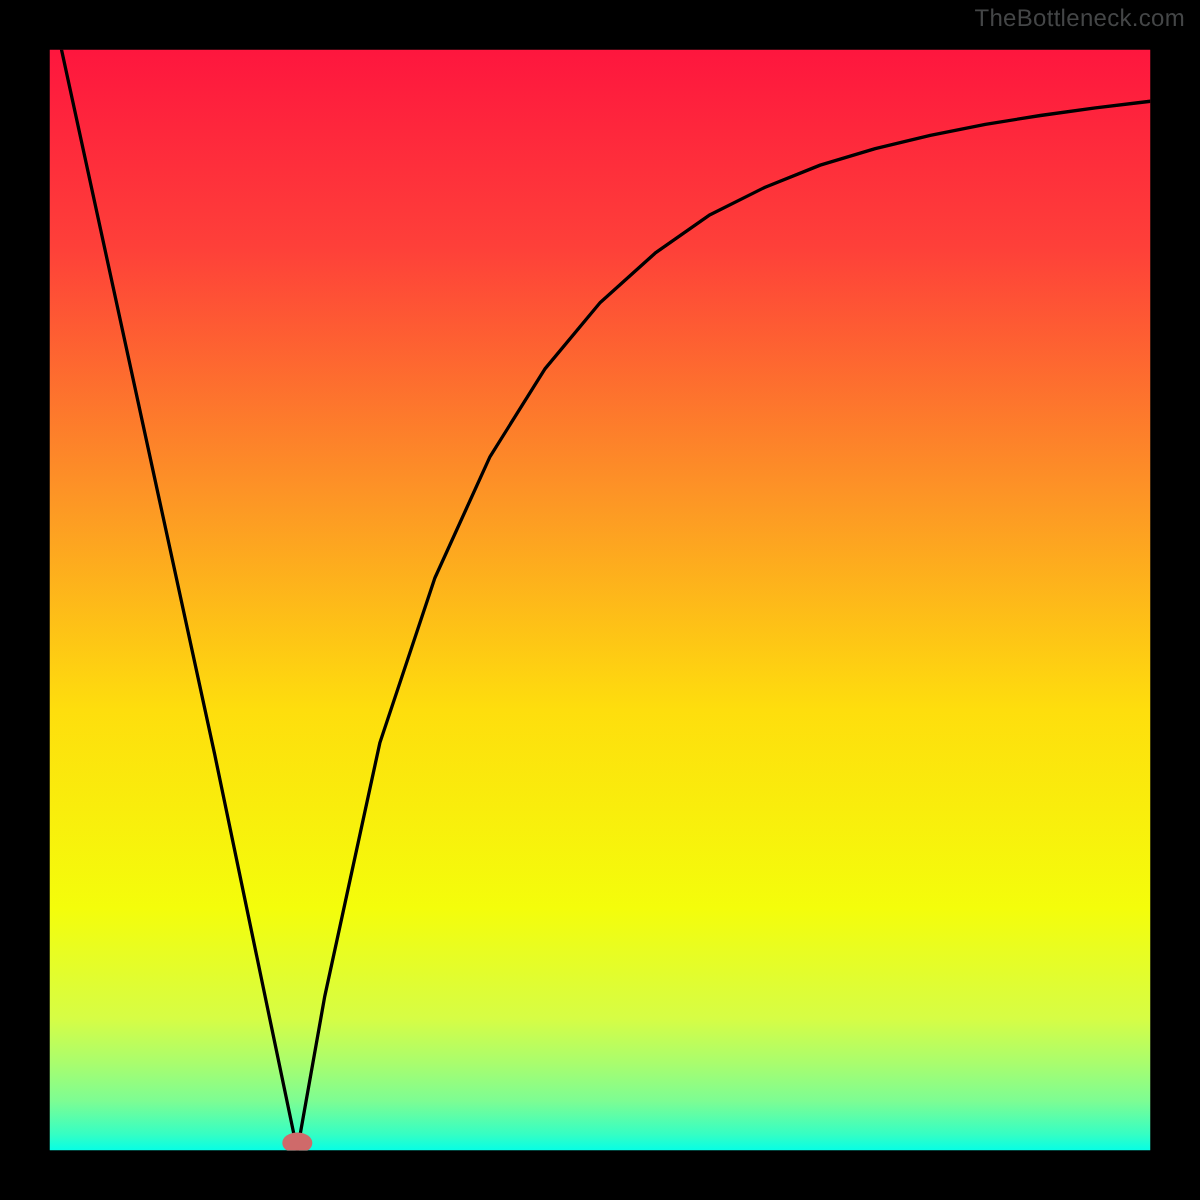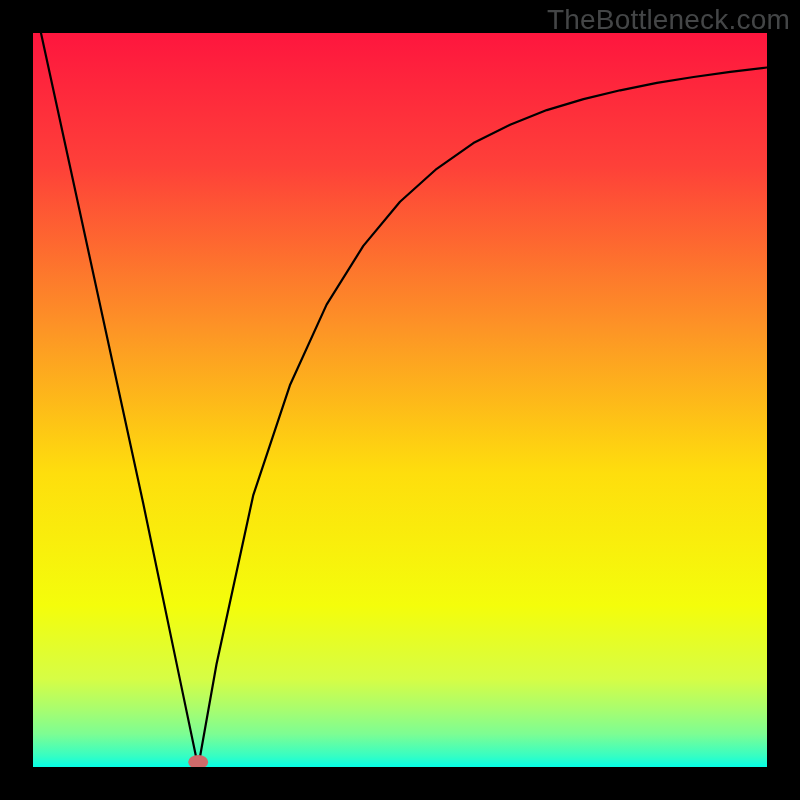--- a/index.html
+++ b/index.html
@@ -21,21 +21,21 @@
     left: 33px;
     top: 33px;
     width: 734px;
     height: 734px;
   }
   .watermark {
     position: absolute;
     top: 4px;
     right: 10px;
     font-family: Arial, Helvetica, sans-serif;
-    font-size: 28px;
+    font-size: 16px;
     color: #444647;
     font-weight: 500;
     letter-spacing: 0.2px;
   }
   svg { display: block; }
 </style>
 </head>
 <body>
 
 <div class="frame">

